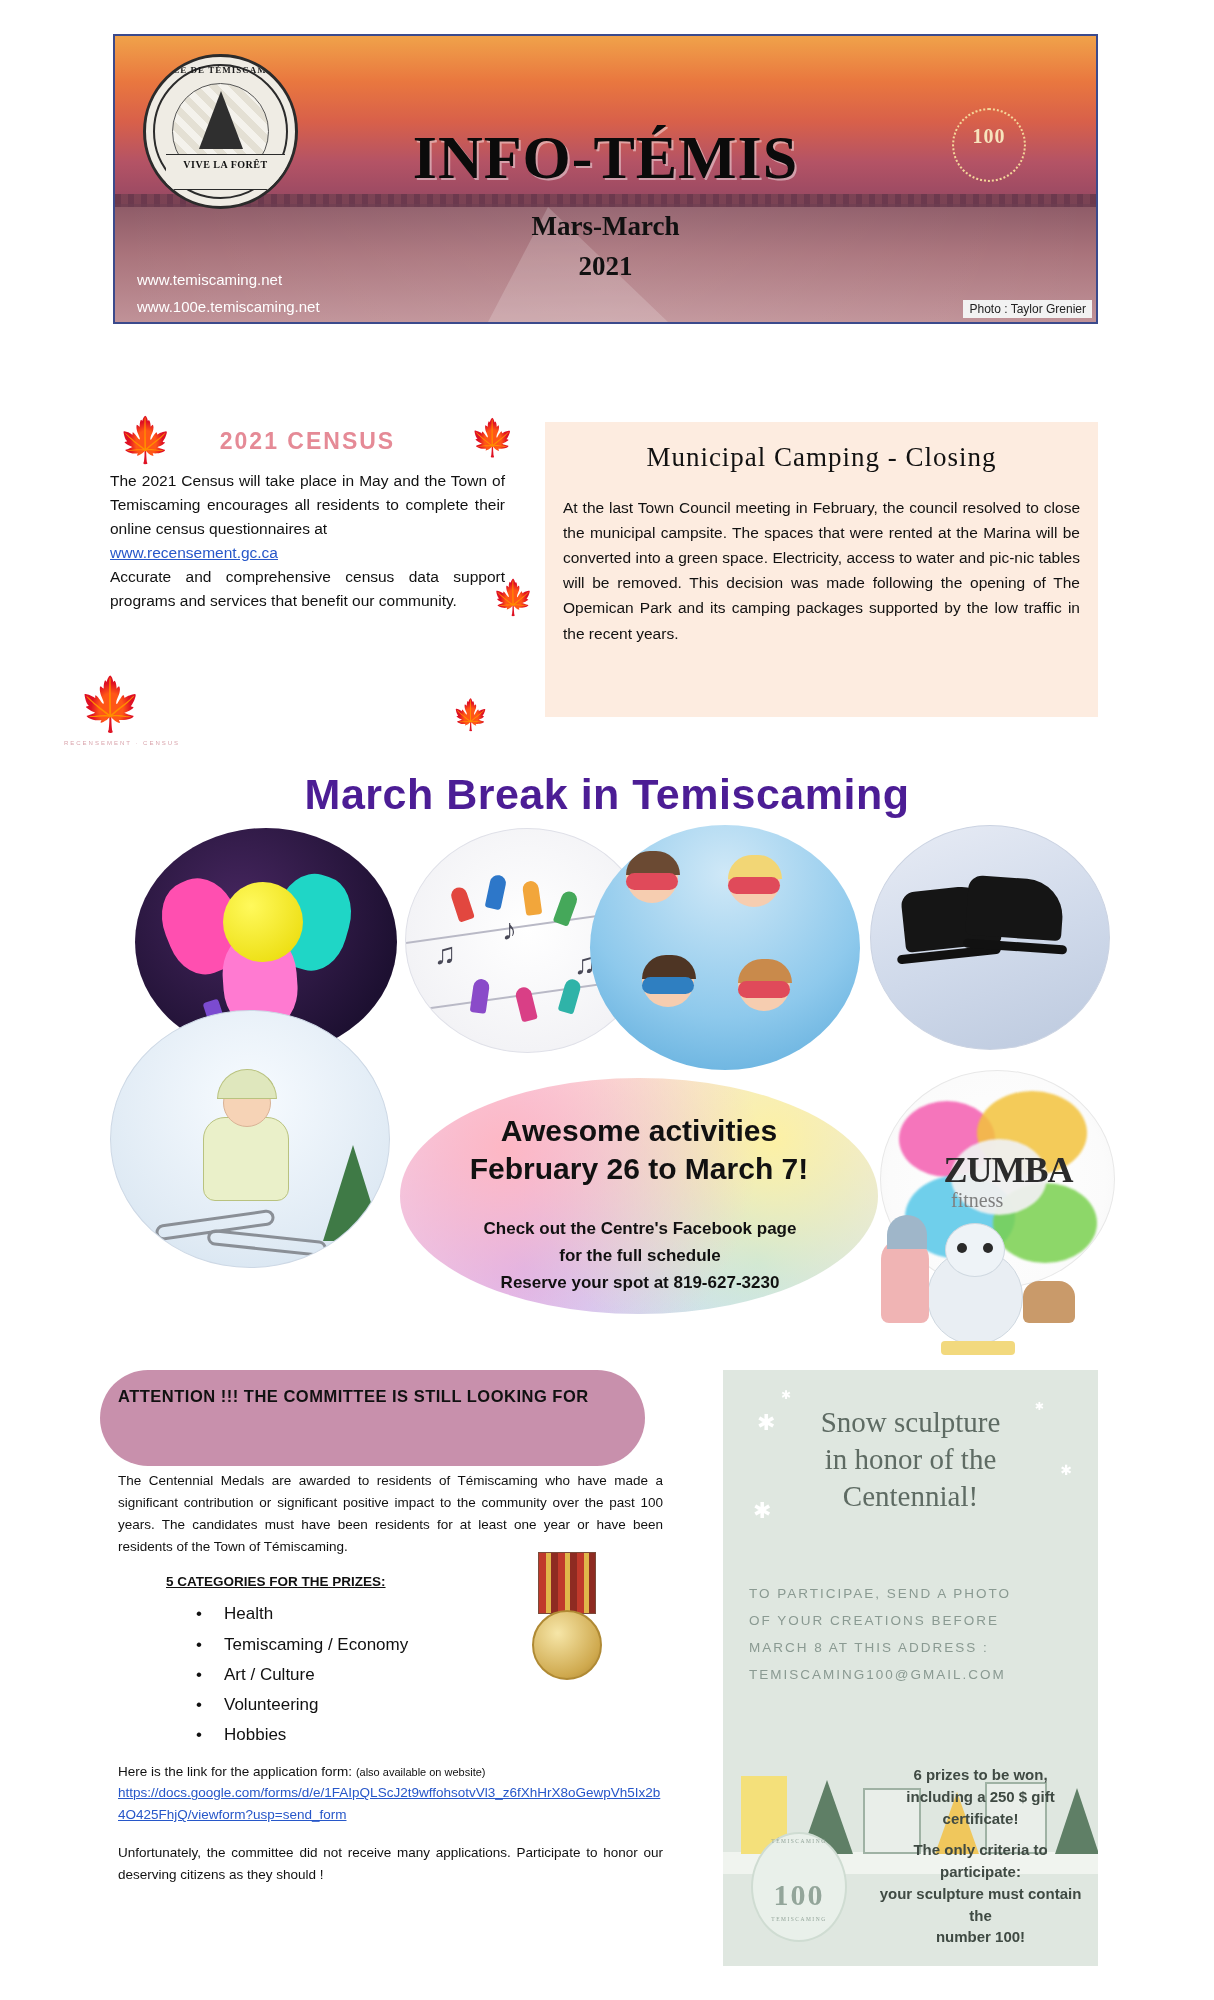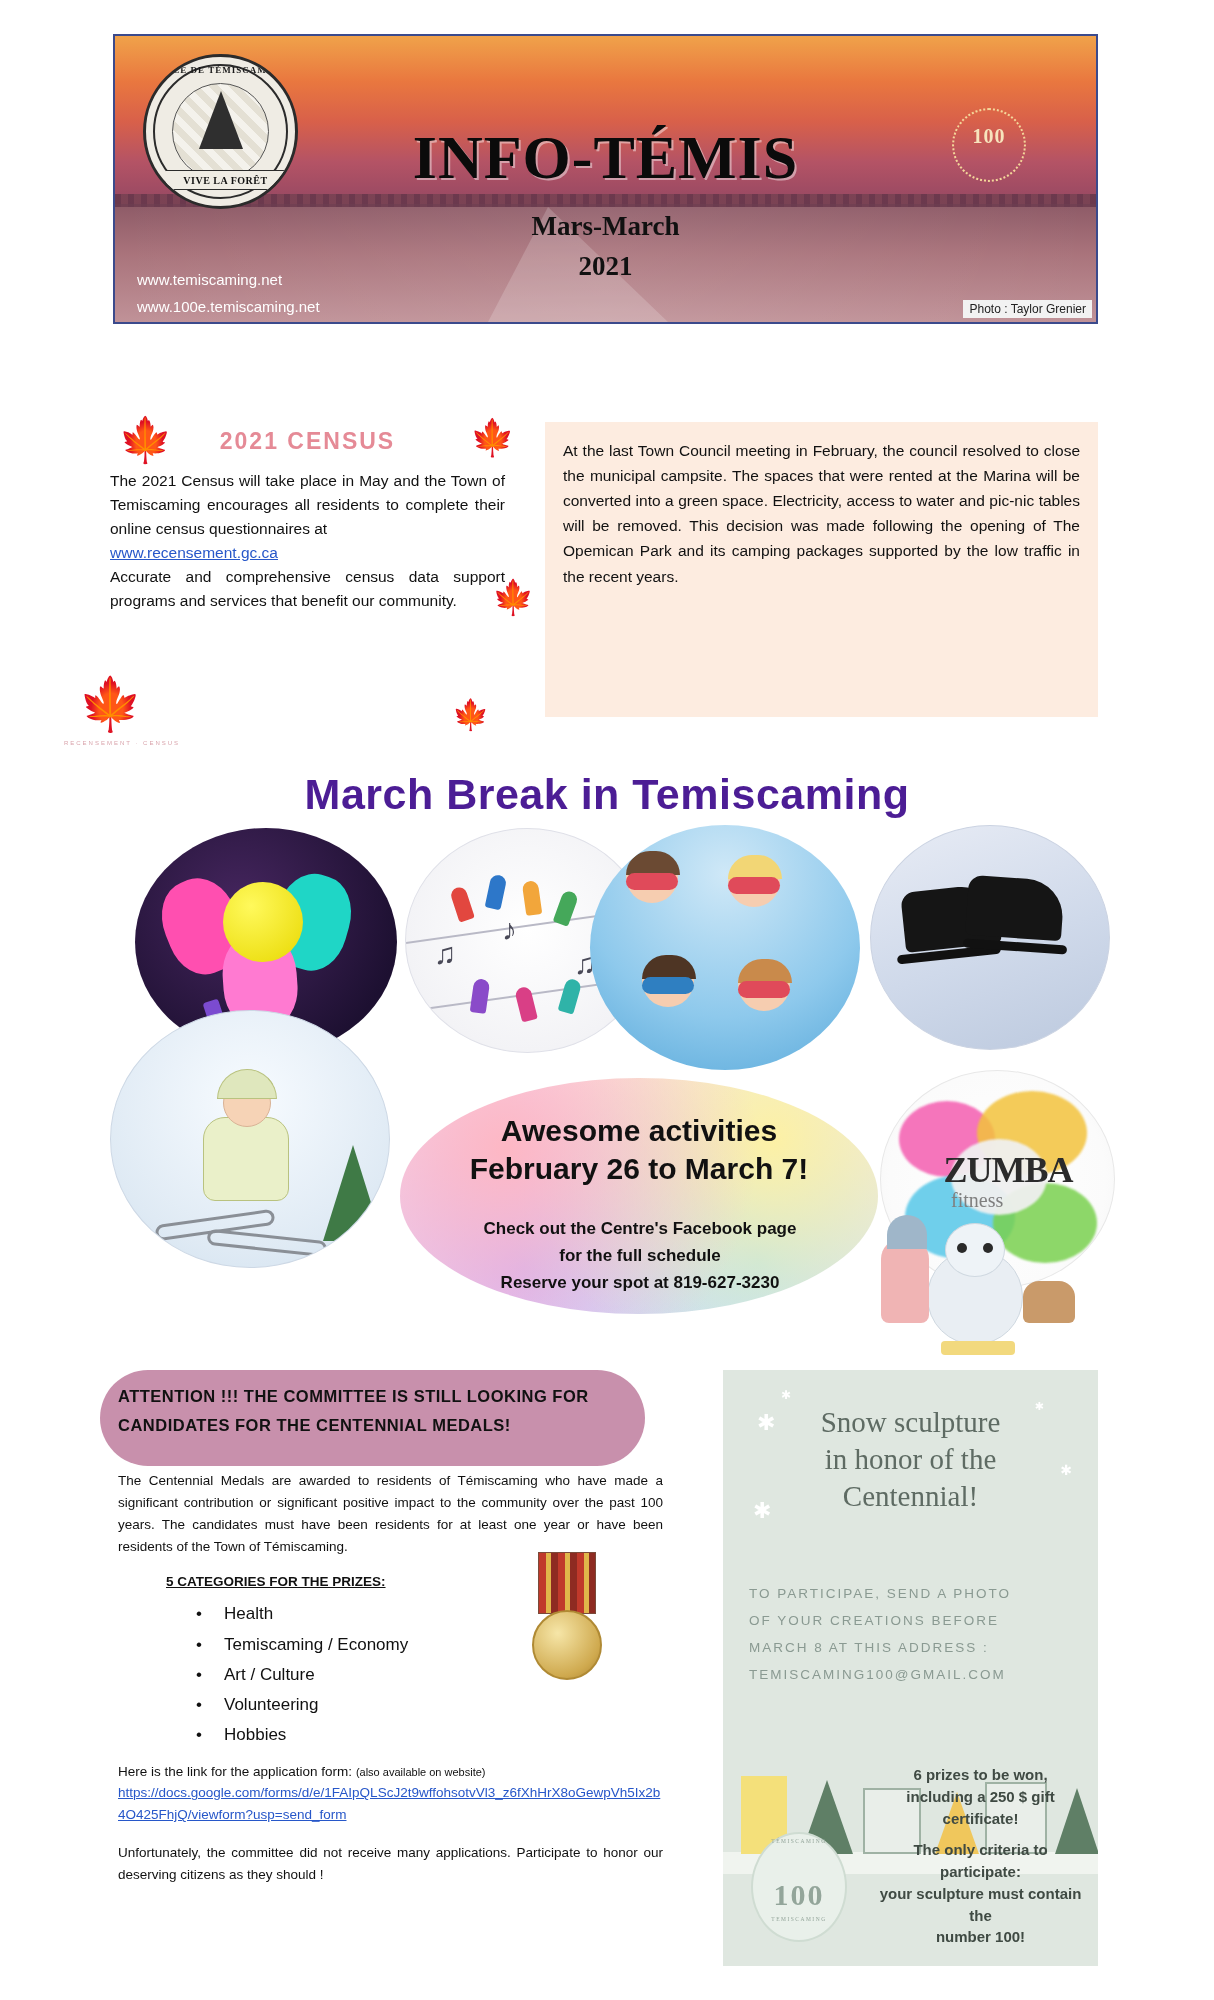--- a/index.html
+++ b/index.html
@@ -68,21 +68,21 @@
     position:absolute; left:50%; top:34px; transform:translateX(-50%);
     width:0;height:0;border-left:22px solid transparent;border-right:22px solid transparent;
     border-bottom:58px solid #2f2f2f;
   }
   .crest .topText {
     position:absolute; top:8px; left:0; width:100%; text-align:center;
     font-size:9px; letter-spacing:1px; font-weight:bold; color:#1b1b1b;
     font-family:"Liberation Serif", serif;
   }
   .crest .botBand {
-    position:absolute; bottom:16px; left:20px; right:10px; height:20px;
+    position:absolute; bottom:16px; left:20px; right:10px; height:36px;
     background:#efece4; border-top:1px solid #2b2b2b; border-bottom:1px solid #2b2b2b;
     text-align:center; font-size:10px; font-weight:bold; line-height:20px;
     font-family:"Liberation Serif", serif; letter-spacing:.5px;
   }
 
   .banner-title {
     position:absolute; left:0; top:86px; width:100%; text-align:center;
     font-family:"Liberation Serif", serif;
     font-size:62px; font-weight:bold; letter-spacing:1px;
     color:#0b0b0b;
@@ -370,20 +370,21 @@
 <div class="census">
   <div class="census-title">2021 CENSUS</div>
   <div class="census-body">
     <span>The 2021 Census will take place in May and the Town of Temiscaming encourages all residents to complete their online census questionnaires at</span>
     <a class="census-link" href="#">www.recensement.gc.ca</a>
     <span>Accurate and comprehensive census data support programs and services that benefit our community.</span>
   </div>
 </div>
 
 <div class="camping">
+  <div class="camping-title">Municipal Camping - Closing</div>
   <div class="camping-body">At the last Town Council meeting in February, the council resolved to close the municipal campsite. The spaces that were rented at the Marina will be converted into a green space. Electricity, access to water and pic-nic tables will be removed. This decision was made following the opening of The Opemican Park and its camping packages supported by the low traffic in the recent years.</div>
 </div>
 
 <div class="mb-title">March Break in Temiscaming</div>
 
 <div class="circle c-pickle">
   <div class="paddle p1"></div>
   <div class="paddle p2"></div>
   <div class="paddle p3"></div>
   <div class="handle"></div>
@@ -472,21 +473,20 @@
   <div style="position:absolute;left:118px;top:28px;width:10px;height:10px;border-radius:50%;background:#2a2a2a;"></div>
   <div style="position:absolute;left:16px;top:24px;width:48px;height:84px;background:#f0b4b4;border-radius:20px 20px 8px 8px;"></div>
   <div style="position:absolute;left:22px;top:0px;width:40px;height:34px;border-radius:20px 20px 0 0;background:#9fb6c9;"></div>
   <div style="position:absolute;left:158px;top:66px;width:52px;height:42px;background:#c99a6a;border-radius:16px 16px 6px 6px;"></div>
   <div style="position:absolute;left:76px;top:126px;width:74px;height:14px;background:#f2d97e;border-radius:4px;"></div>
 </div>
 
 <div class="medal-banner"></div>
 <div class="medal-banner-text">
   <div>ATTENTION !!! THE COMMITTEE IS STILL LOOKING FOR</div>
-  <div>CANDIDATES FOR THE CENTENNIAL MEDALS!</div>
 </div>
 
 <div class="medal-body">
   <div>The Centennial Medals are awarded to residents of Témiscaming who have made a significant contribution or significant positive impact to the community over the past 100 years. The candidates must have been residents for at least one year or have been residents of the Town of Témiscaming.</div>
   <div class="cat-title">5 CATEGORIES FOR THE PRIZES:</div>
   <ul class="cat-list">
     <li>Health</li>
     <li>Temiscaming / Economy</li>
     <li>Art / Culture</li>
     <li>Volunteering</li>

